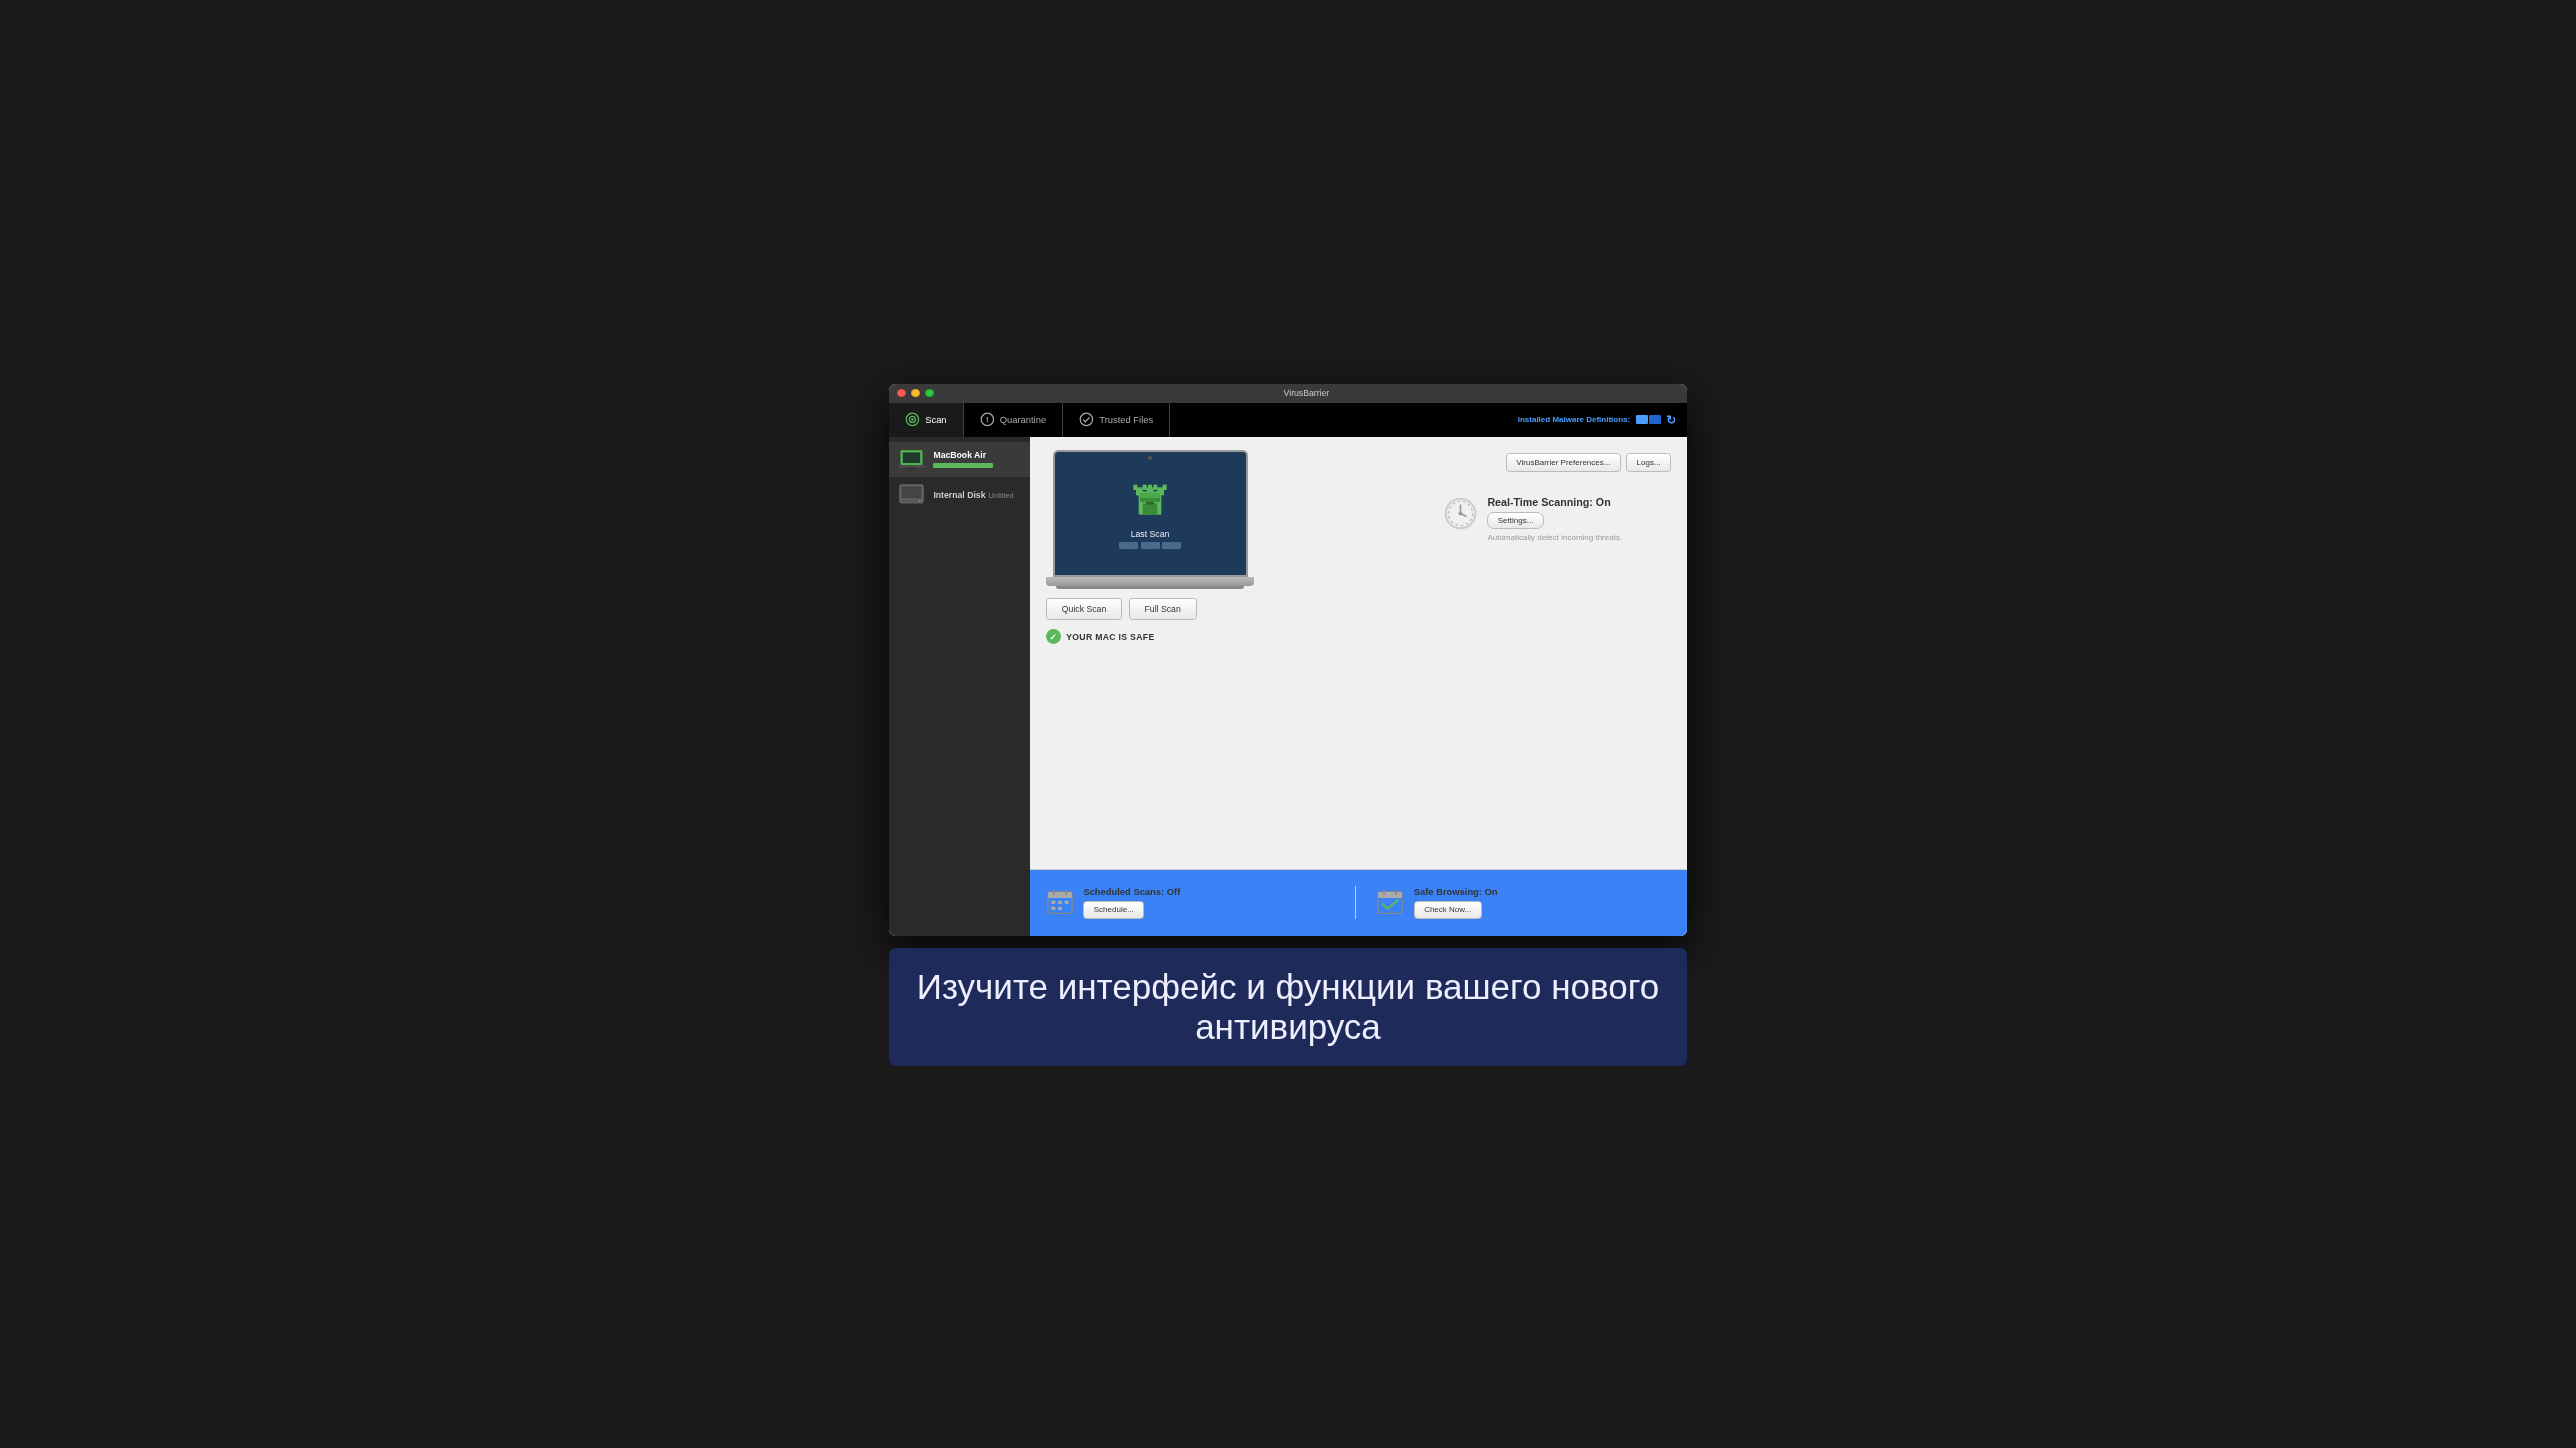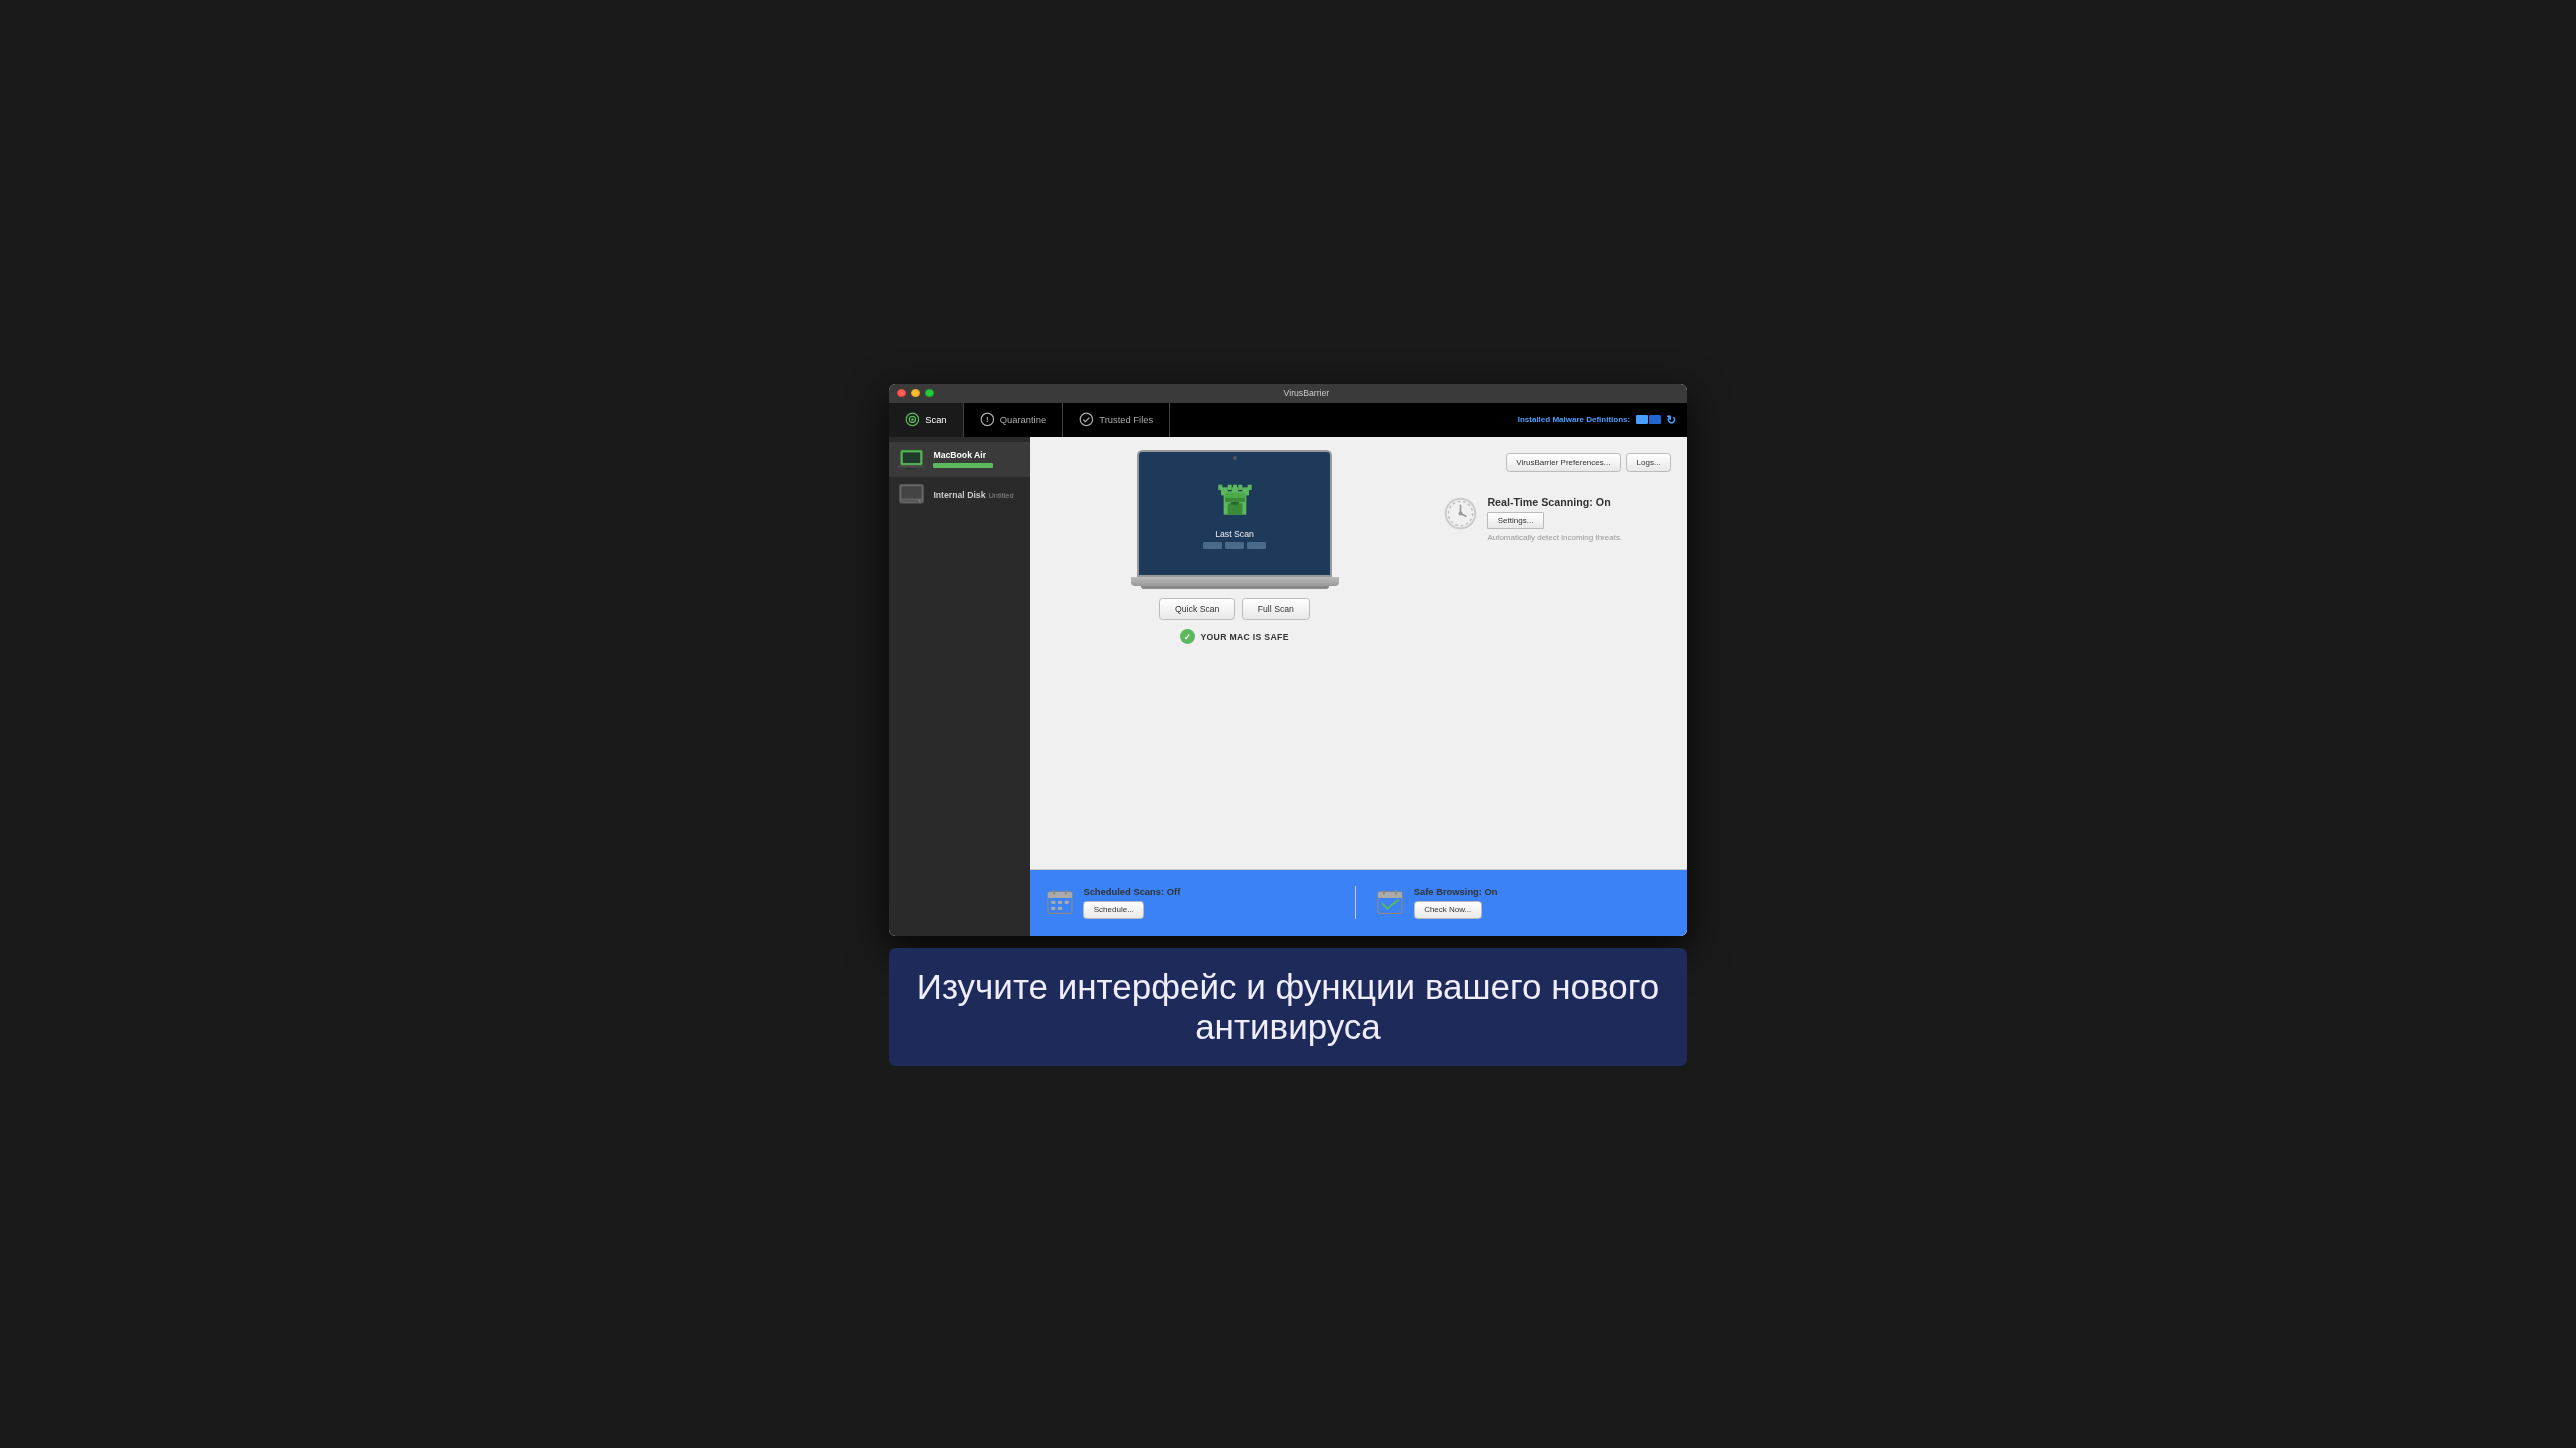--- a/index.html
+++ b/index.html
@@ -190,21 +190,20 @@
       flex: 1;
       display: flex;
       padding: 13.4px 16px;
       gap: 20px;
     }
 
     
     .scan-visual {
       display: flex;
       flex-direction: column;
-      align-items: center;
       gap: 9.4px;
       flex: 1;
     }
 
     .laptop-container {
       position: relative;
       width: 208px;
     }
     .laptop-screen {
       background: #1e3a5a;
@@ -342,21 +341,21 @@
       gap: 4px;
     }
     .realtime-title {
       font-size: 10.7px;
       font-weight: 600;
       color: #333;
     }
     .settings-btn {
       padding: 3.4px 9.4px;
       border: 0.7px solid #bbb;
-      border-radius: 1px;
+      border-radius: 7px;
       background: linear-gradient(to bottom, #fff, #e8e8e8);
       font-size: 8px;
       color: #333;
       cursor: pointer;
       width: fit-content;
     }
     .realtime-desc {
       color: #999;
       font-size: 8px;
     }

